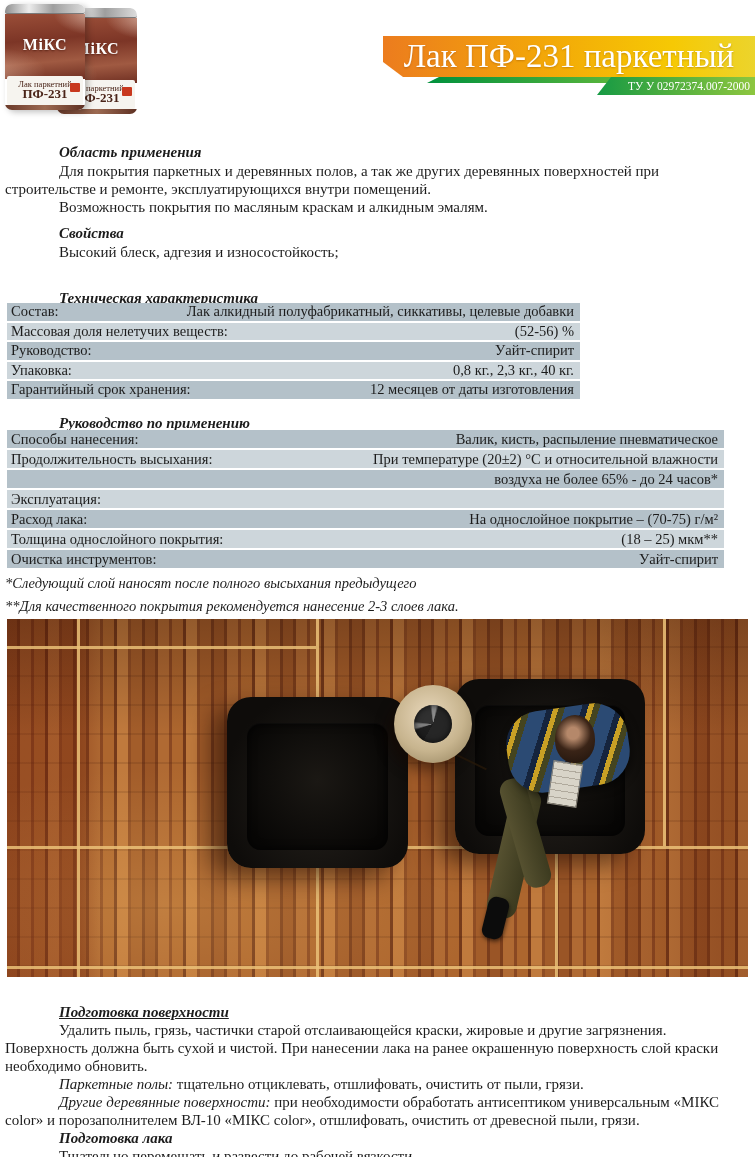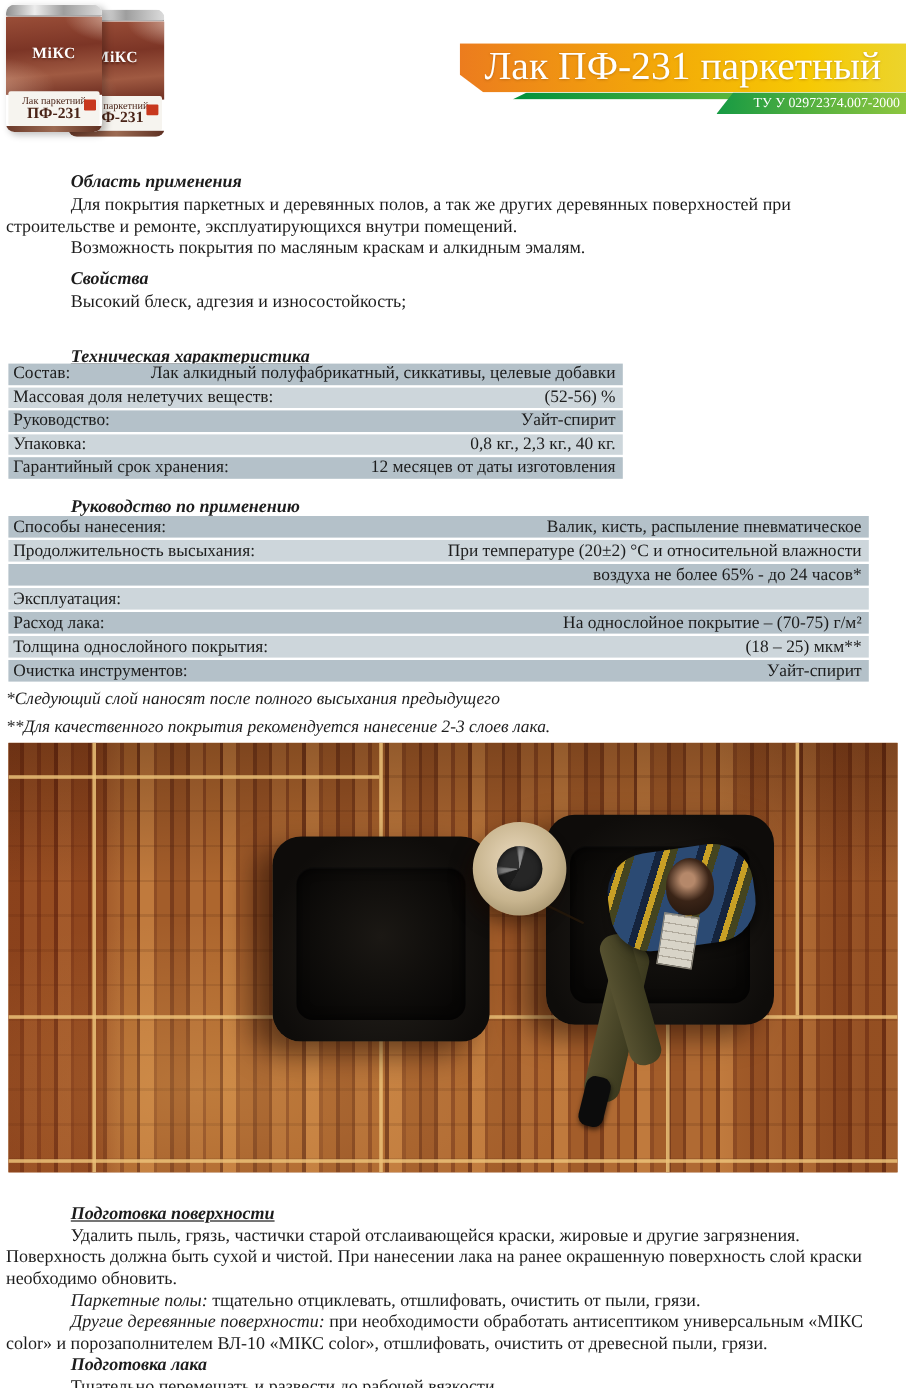--- a/index.html
+++ b/index.html
@@ -9,21 +9,21 @@
   
   .can{position:absolute;width:80px;height:106px;border-radius:7px;overflow:hidden;background:#fff;}
   .can-top{height:9px;background:linear-gradient(90deg,#8f8f8f,#ececec 30%,#9e9e9e 60%,#dcdcdc);
            border-bottom:1px solid #7a7a7a;border-radius:6px 6px 2px 2px;}
   .can-body{position:absolute;top:10px;left:0;right:0;bottom:31px;
     background:
       radial-gradient(90% 55% at 115% 0%,rgba(255,236,222,.6),rgba(255,255,255,0) 60%),
       radial-gradient(120% 70% at -15% 90%,rgba(255,222,200,.35),rgba(255,255,255,0) 55%),
       linear-gradient(175deg,#9a4e38 0%,#7c3526 40%,#a05a42 72%,#6f2f22 100%);}
   .can-brand{position:absolute;top:30%;left:0;right:0;text-align:center;color:#fff;
-    font-weight:bold;font-size:13px;letter-spacing:.5px;text-shadow:0 1px 2px rgba(60,15,5,.6);}
+    font-weight:bold;font-size:16px;letter-spacing:.5px;text-shadow:0 1px 2px rgba(60,15,5,.6);}
   .can-label{position:absolute;left:2px;right:2px;bottom:5px;height:26px;background:#f6f4ef;
     border-radius:2px;text-align:center;color:#4a2418;font-size:8.5px;line-height:10px;padding-top:3px;}
   .can-label b{font-size:13px;}
   .can-badge{position:absolute;right:3px;bottom:13px;width:10px;height:9px;background:#c8381e;border-radius:1px;}
   .can-foot{position:absolute;left:0;right:0;bottom:0;height:5px;background:linear-gradient(90deg,#6b3a2a,#9c6a52,#5e3022);}
 
   .banner{position:absolute;left:383px;top:36px;width:372px;height:41px;
     background:linear-gradient(90deg,#ec7c1e 0%,#f3a908 45%,#f6c904 78%,#ecd42c 100%);
     clip-path:polygon(0 0,100% 0,100% 100%,20px 100%,0 26px);
     color:#fff;font-size:33px;line-height:41px;text-align:center;
@@ -130,21 +130,21 @@
 
   <div class="h" style="top:143px;">Область применения</div>
   <div class="bl ind" style="top:162px;">Для покрытия паркетных и деревянных полов, а так же других деревянных поверхностей при</div>
   <div class="bl flush" style="top:180px;">строительстве и ремонте, эксплуатирующихся внутри помещений.</div>
   <div class="bl ind" style="top:198px;">Возможность покрытия по масляным краскам и алкидным эмалям.</div>
 
   <div class="h" style="top:224px;">Свойства</div>
   <div class="bl ind" style="top:243px;">Высокий блеск, адгезия и износостойкость;</div>
 
   <div class="h" style="top:289px;text-decoration:underline;">Техническая характеристика</div>
-  <div class="tbl" id="tech-table" style="top:303px;width:512px;">
+  <div class="tbl" id="tech-table" style="top:303px;width:573px;">
     <div class="trow">
         <span class="tlabel">Состав:</span>
         <span class="tvalue">Лак алкидный полуфабрикатный, сиккативы, целевые добавки</span>
       </div>
     <div class="trow">
         <span class="tlabel">Массовая доля нелетучих веществ:</span>
         <span class="tvalue">(52-56) %</span>
       </div>
     <div class="trow">
         <span class="tlabel">Руководство:</span>

